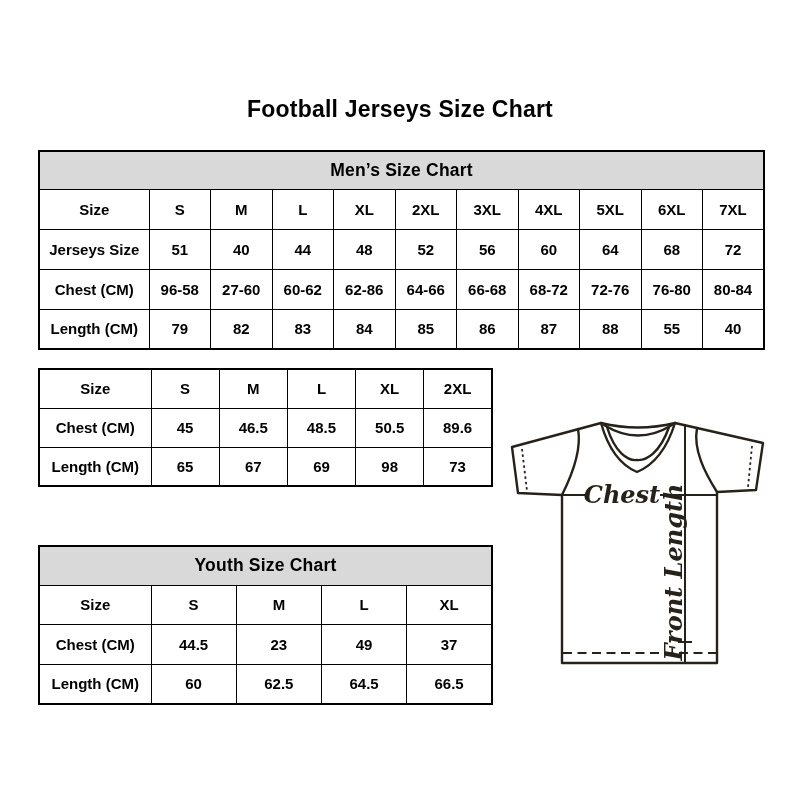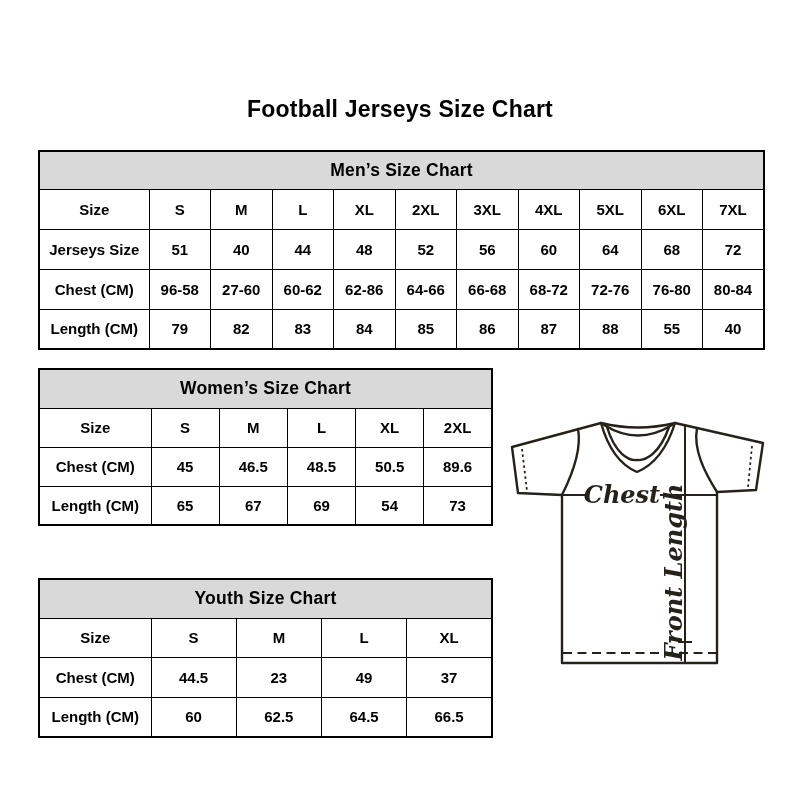--- a/index.html
+++ b/index.html
@@ -47,21 +47,21 @@
   #men-table   { left: 38px; top: 150px; width: 727px; }
   #men-table   th.table-title { height: 38px; }
   #men-table   td { height: 40px; }
   #men-table   col.label-col { width: 110px; }
 
   #women-table { left: 38px; top: 368px; width: 455px; }
   #women-table th.table-title { height: 39px; }
   #women-table td { height: 39px; }
   #women-table col.label-col { width: 112px; }
 
-  #youth-table { left: 38px; top: 545px; width: 455px; margin-top: 33px; }
+  #youth-table { left: 38px; top: 545px; width: 455px; }
   #youth-table th.table-title { height: 39px; }
   #youth-table td { height: 39.5px; }
   #youth-table col.label-col { width: 112px; }
 
   .jersey-svg { position: absolute; left: 500px; top: 415px; }
   .jersey-label {
     font-family: "DejaVu Serif", serif;
     font-style: italic;
     font-weight: bold;
   }
@@ -150,44 +150,41 @@
       <colgroup>
         <col class="label-col">
         <col>
         <col>
         <col>
         <col>
         <col>
       </colgroup>
       <tbody>
         <tr>
-          <th colspan="6" class="table-title">Women’s Size Chart</th>
-        </tr>
-        <tr>
           <td>Size</td>
           <td>S</td>
           <td>M</td>
           <td>L</td>
           <td>XL</td>
           <td>2XL</td>
         </tr>
         <tr>
           <td>Chest (CM)</td>
           <td>45</td>
           <td>46.5</td>
           <td>48.5</td>
           <td>50.5</td>
           <td>89.6</td>
         </tr>
         <tr>
           <td>Length (CM)</td>
           <td>65</td>
           <td>67</td>
           <td>69</td>
-          <td>54</td>
+          <td>98</td>
           <td>73</td>
         </tr>
       </tbody>
     </table>
 
   <table id="youth-table" class="size-table">
       <colgroup>
         <col class="label-col">
         <col>
         <col>

